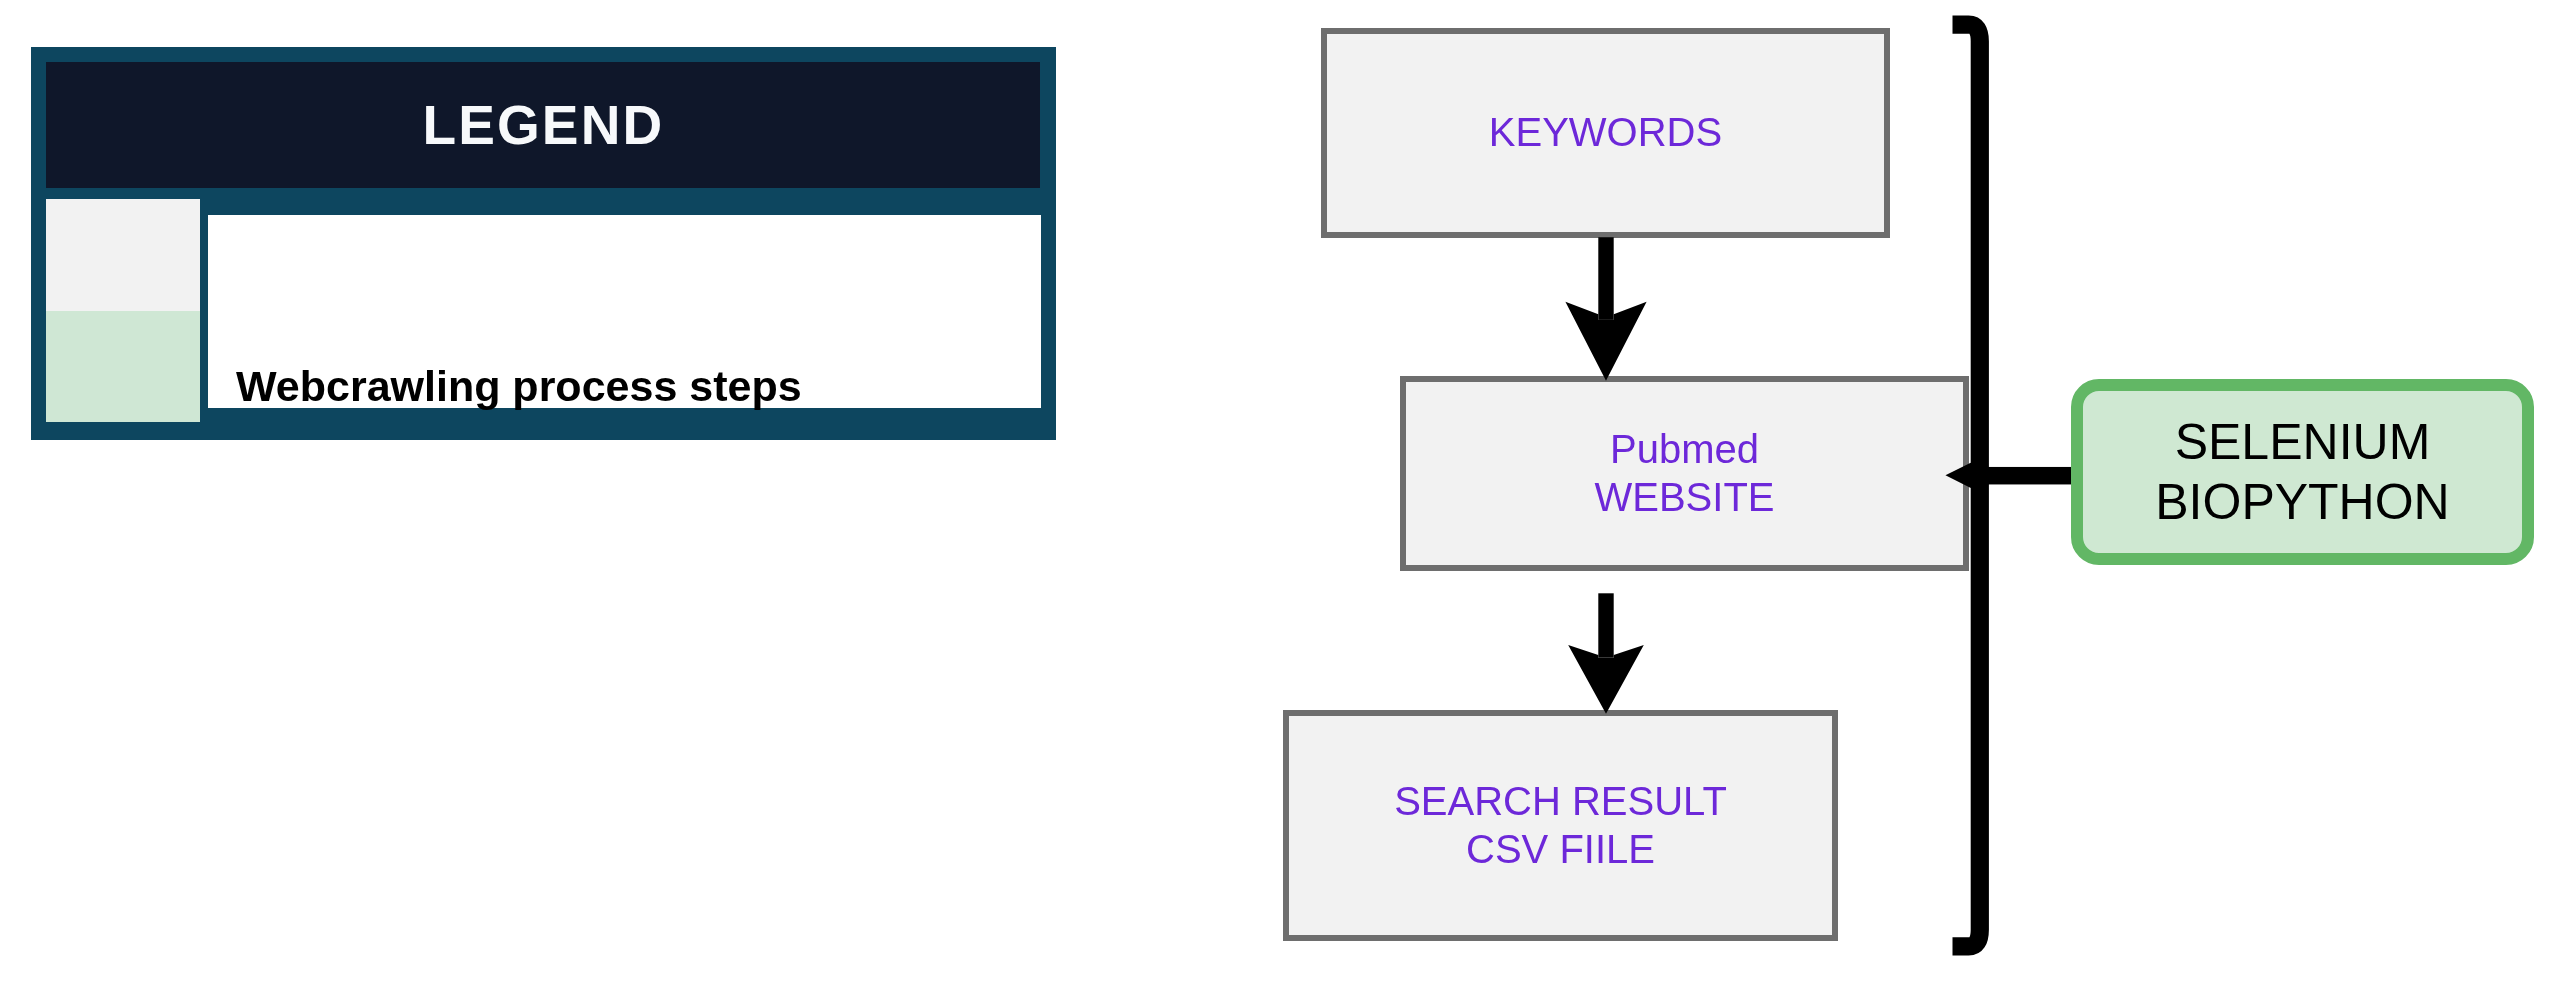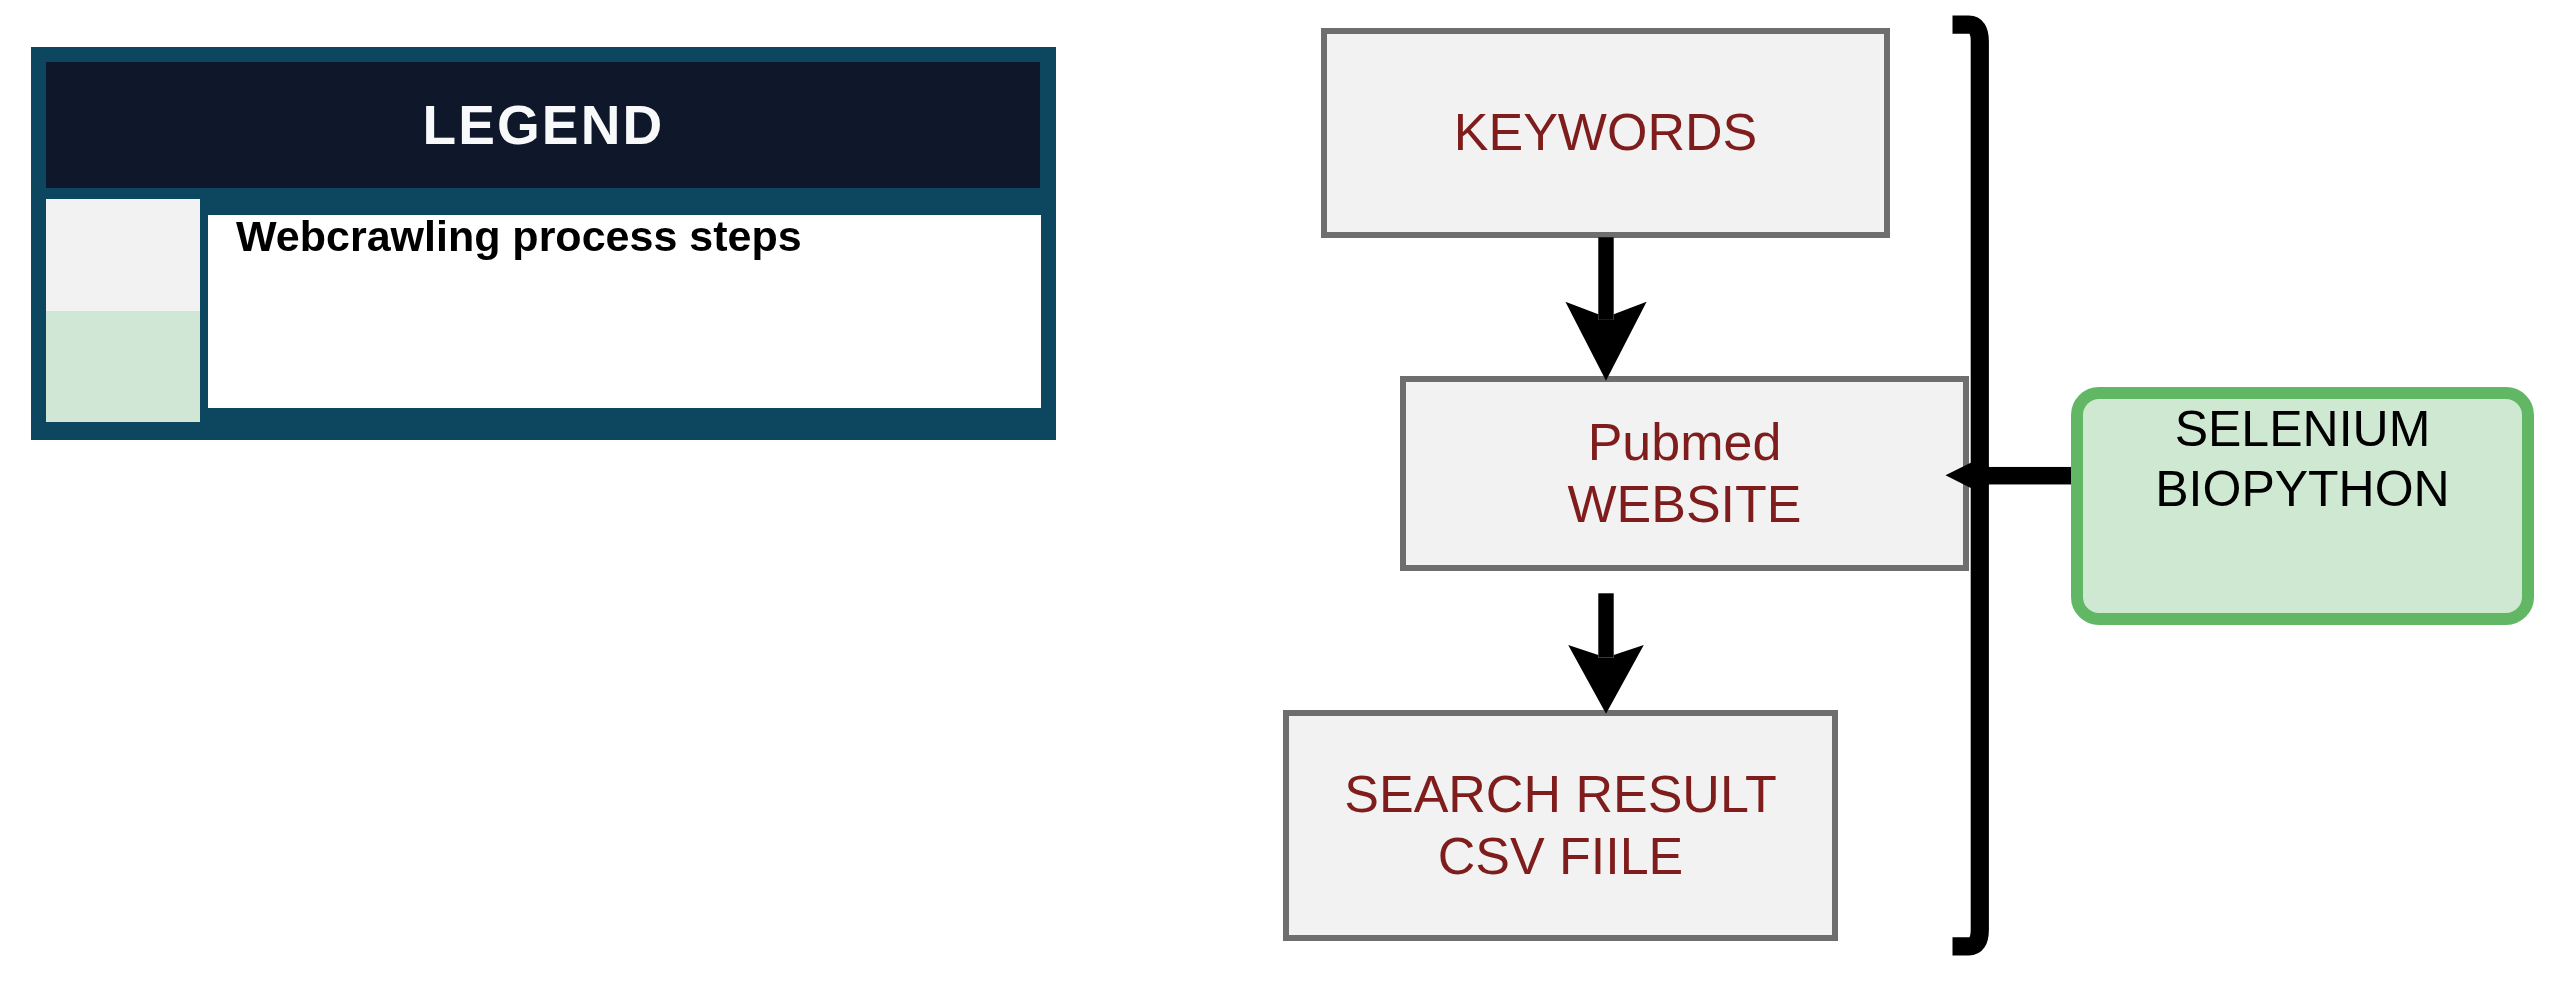--- a/index.html
+++ b/index.html
@@ -77,21 +77,21 @@
     width: 833px;
     height: 193px;
     background: #ffffff;
     box-sizing: border-box;
     display: flex;
     flex-direction: column;
   }
   .legend-row {
     flex: 1 1 0;
     display: flex;
-    align-items: flex-start;
+    align-items: flex-end;
     padding-left: 28px;
     box-sizing: border-box;
   }
   .legend-row-label {
     color: #000000;
     font-size: 43px;
     font-weight: 700;
     line-height: 1;
     white-space: nowrap;
     font-family: "Liberation Sans", sans-serif;
@@ -102,22 +102,22 @@
     position: absolute;
     box-sizing: border-box;
     background: #f2f2f2;
     border: 6.3px solid #6e6e6e;
     display: flex;
     align-items: center;
     justify-content: center;
     text-align: center;
   }
   .flow-node-label {
-    color: #7f1d1d;
-    font-size: 52px;
+    color: #6d28d9;
+    font-size: 40px;
     line-height: 1.18;
     font-weight: 400;
     font-family: "Liberation Sans", sans-serif;
     white-space: pre-line;
   }
 
   #node-keywords {
     left: 1321px;
     top: 28px;
     width: 569px;
@@ -153,30 +153,29 @@
     height: 943px;
     overflow: visible;
   }
 
   
   #node-selenium {
     position: absolute;
     left: 2071px;
     top: 379px;
     width: 463px;
-    height: 238px;
+    height: 186px;
     box-sizing: border-box;
     background: #cfe8d2;
     border: 12.6px solid #62b765;
     border-radius: 28px;
     display: flex;
-    align-items: flex-start;
+    align-items: center;
     justify-content: center;
     text-align: center;
-    margin-top: 8px;
   }
   #node-selenium .flow-node-label {
     color: #000000;
     font-size: 50px;
     line-height: 1.2;
   }
 </style>
 </head>
 <body>
 

